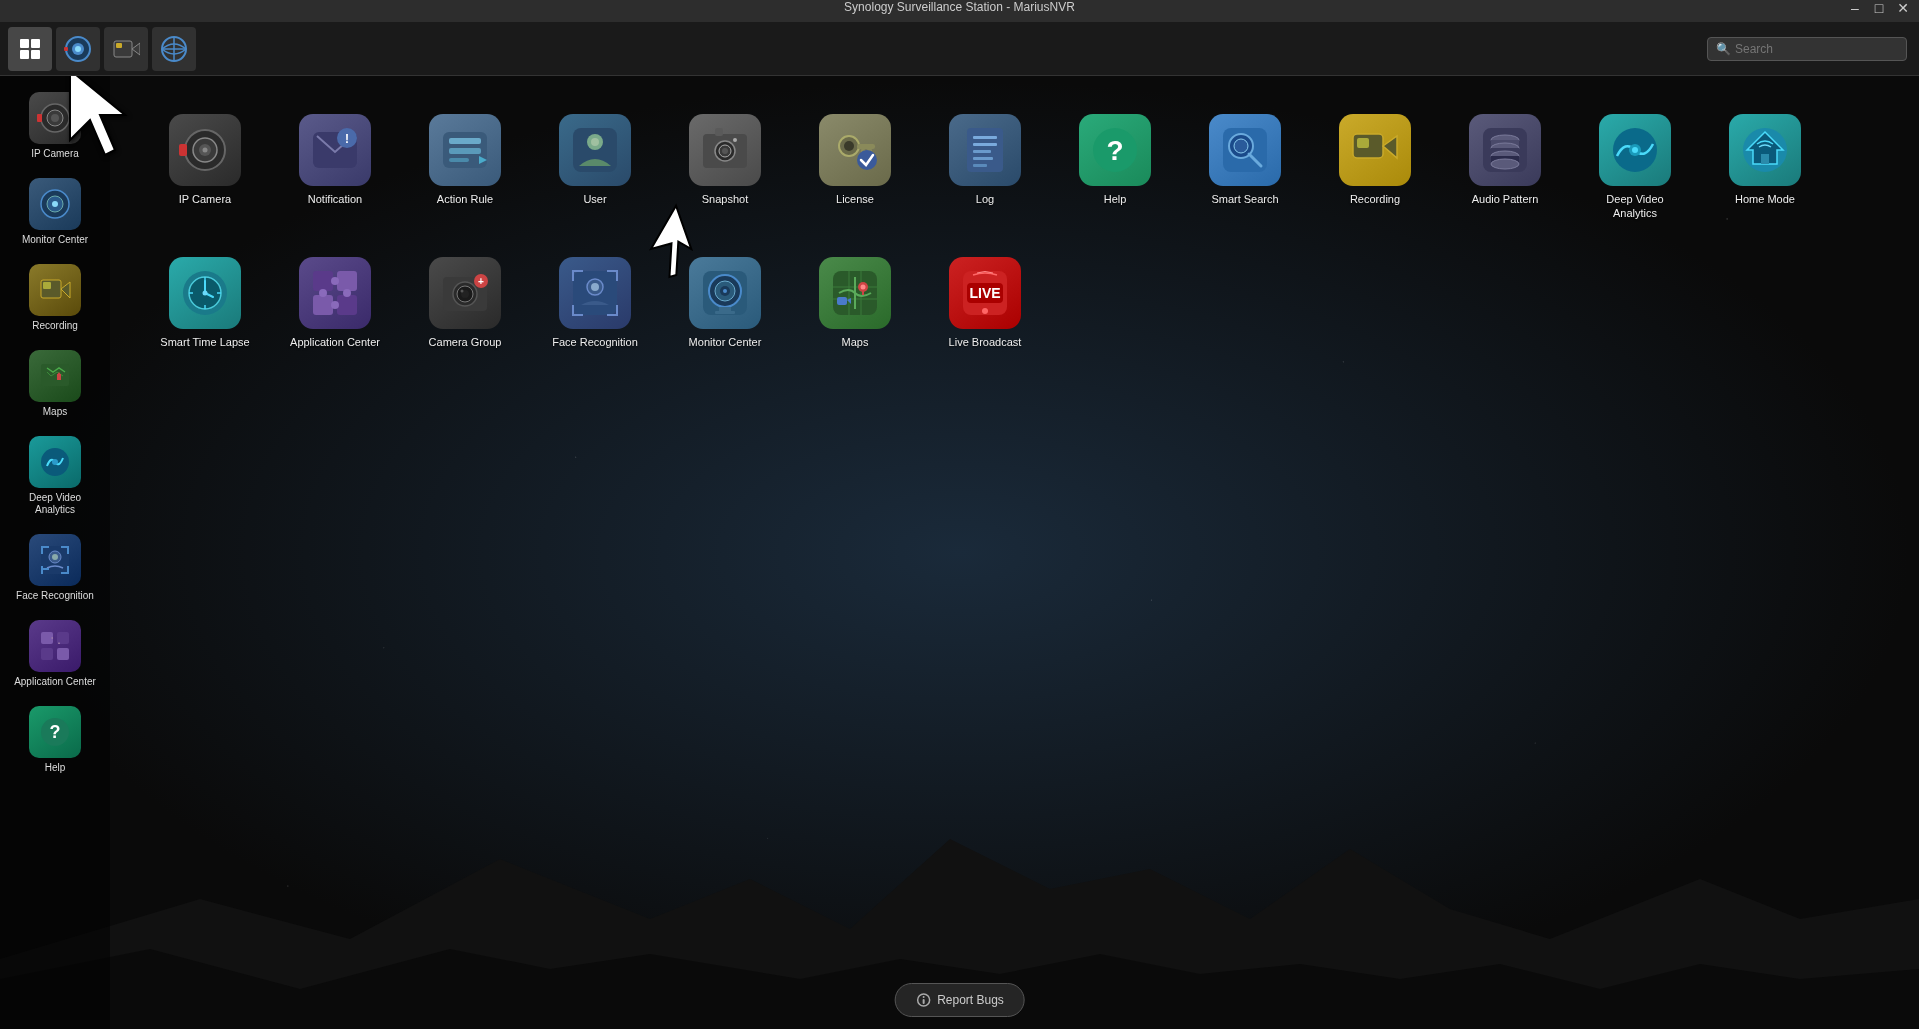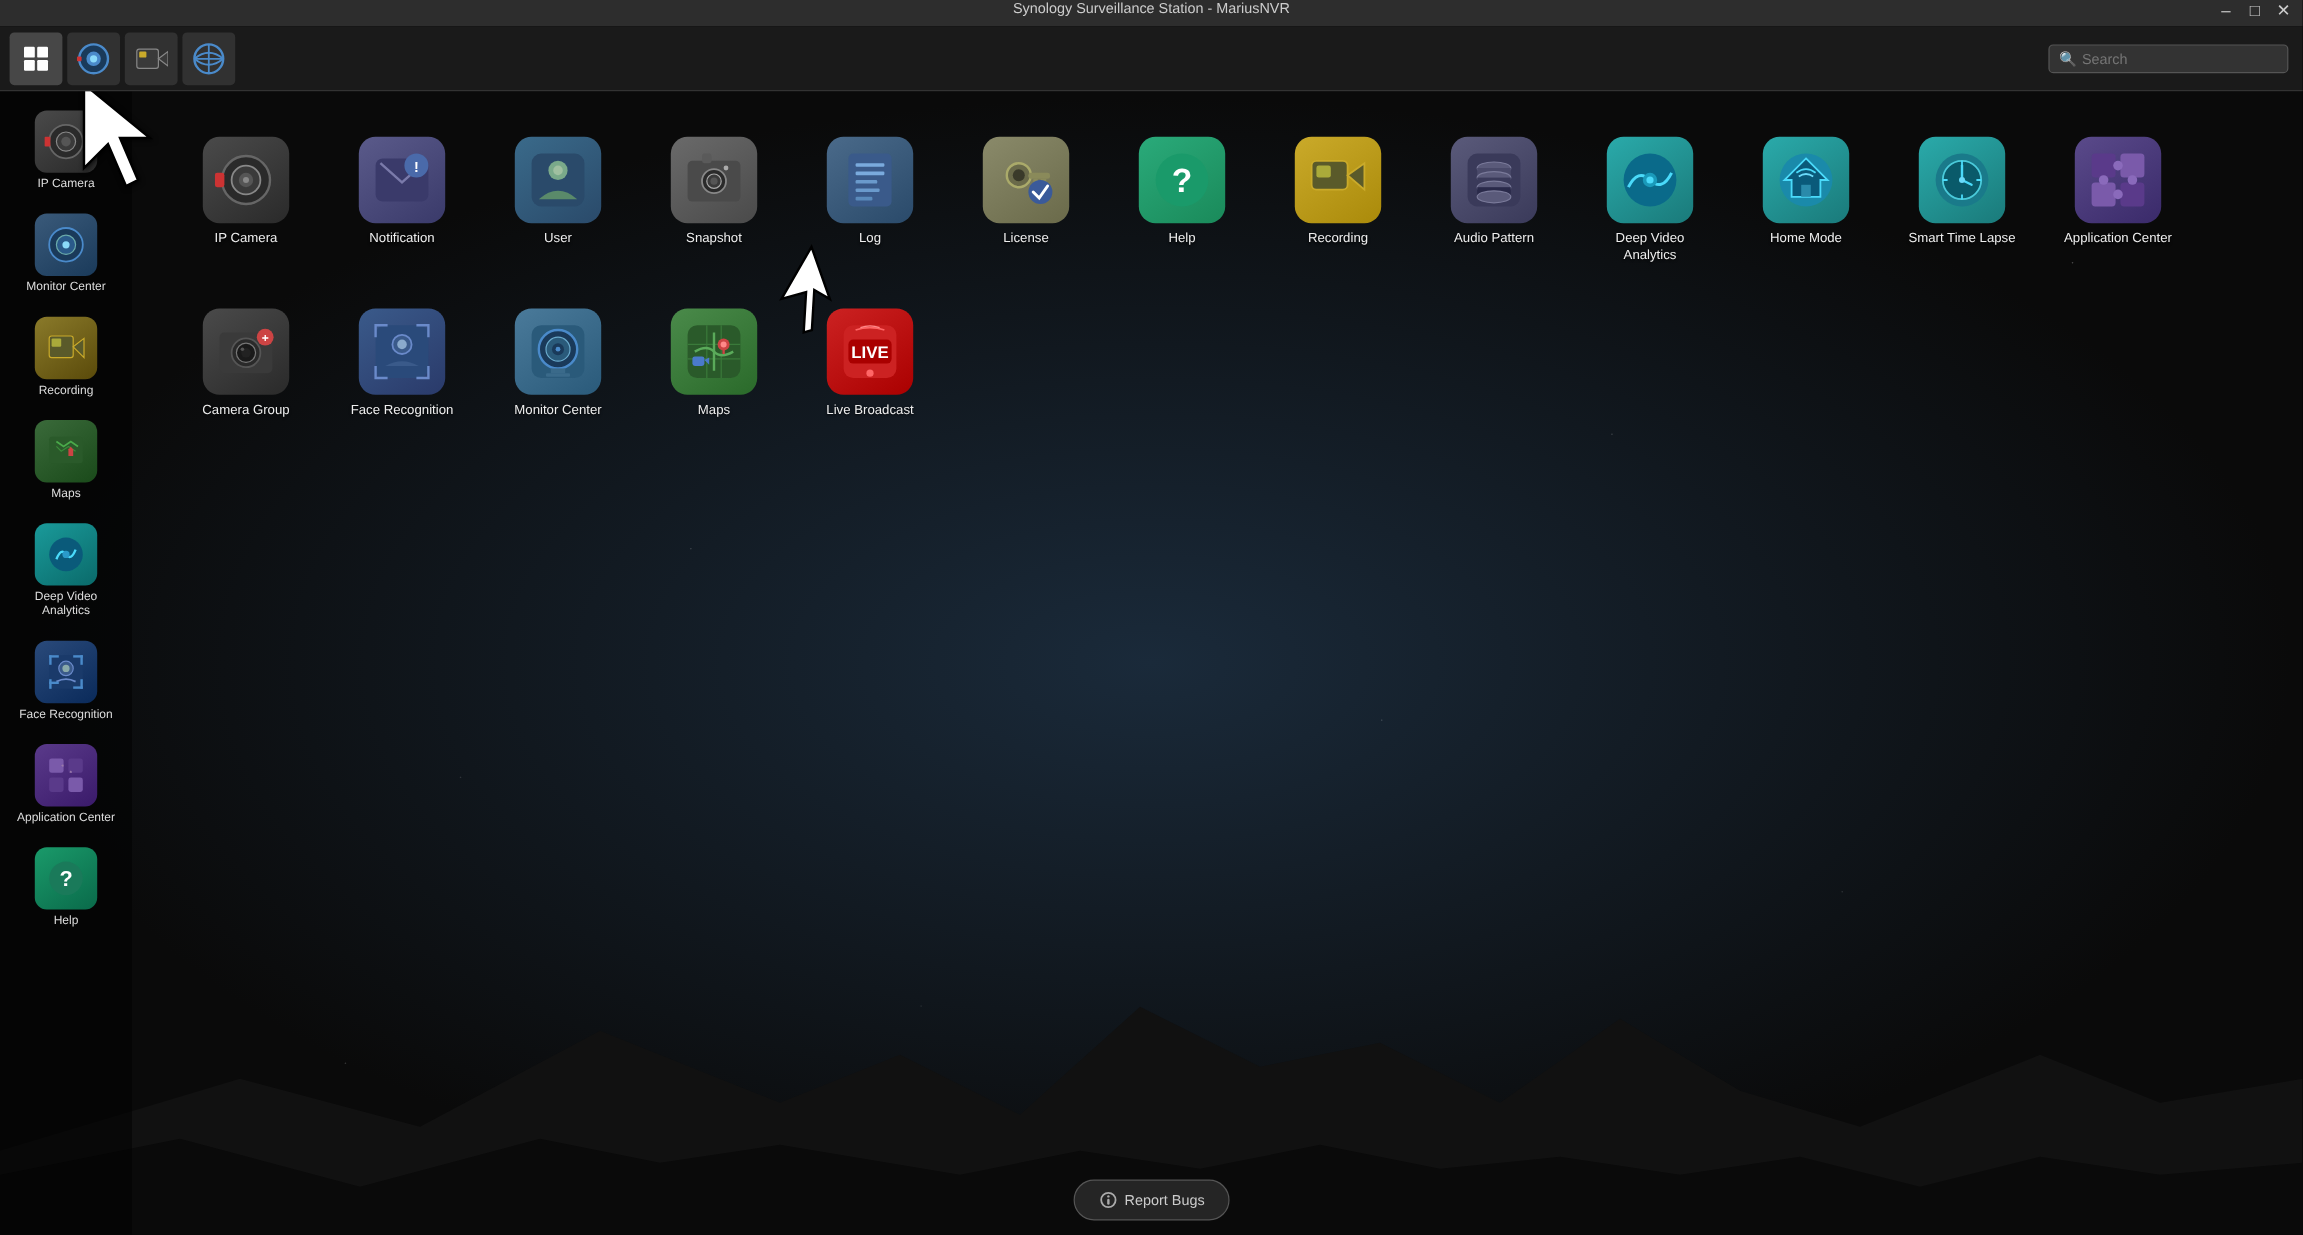--- a/index.html
+++ b/index.html
@@ -506,20 +506,32 @@
       <svg width="52" height="52" viewBox="0 0 52 52" fill="none">
         <rect x="4" y="8" width="44" height="36" rx="6" fill="#3a3a6a"></rect>
         <path d="M8,12 L26,28 L44,12" stroke="#7a7aaa" stroke-width="2" fill="none"></path>
         <circle cx="38" cy="14" r="10" fill="#4a6aaa"></circle>
         <text x="38" y="19" text-anchor="middle" fill="white" font-size="12" font-weight="bold">!</text>
       </svg>
     </div>
     <span class="app-label">Notification</span>
   </div>
 
+  <div class="app-item">
+    <div class="app-icon icon-actionrule">
+      <svg width="52" height="52" viewBox="0 0 52 52" fill="none">
+        <rect x="4" y="8" width="44" height="36" rx="6" fill="#3a5a7a"></rect>
+        <rect x="10" y="14" width="32" height="6" rx="2" fill="#6aaaca"></rect>
+        <rect x="10" y="24" width="32" height="6" rx="2" fill="#5a9aba"></rect>
+        <rect x="10" y="34" width="20" height="4" rx="2" fill="#4a8aaa"></rect>
+        <polygon points="40,32 48,36 40,40" fill="#4aaaca"></polygon>
+      </svg>
+    </div>
+    <span class="app-label">Action Rule</span>
+  </div>
 
   <div class="app-item">
     <div class="app-icon icon-user">
       <svg width="52" height="52" viewBox="0 0 52 52" fill="none">
         <rect x="4" y="4" width="44" height="44" rx="8" fill="#2a4a6a"></rect>
         <circle cx="26" cy="18" r="8" fill="#7aaa8a"></circle>
         <path d="M10,42 Q26,28 42,42" fill="#5a8a6a"></path>
         <circle cx="26" cy="18" r="4" fill="#a0c0a0"></circle>
       </svg>
     </div>
@@ -534,60 +546,72 @@
         <circle cx="26" cy="27" r="6" fill="#3a3a3a" stroke="#aaa" stroke-width="1"></circle>
         <circle cx="26" cy="27" r="3" fill="#555"></circle>
         <rect x="16" y="4" width="8" height="8" rx="2" fill="#5a5a5a"></rect>
         <circle cx="36" cy="16" r="2" fill="#aaa"></circle>
       </svg>
     </div>
     <span class="app-label">Snapshot</span>
   </div>
 
   <div class="app-item">
+    <div class="app-icon icon-license">
+      <svg width="52" height="52" viewBox="0 0 52 52" fill="none">
+
+        <circle cx="20" cy="22" r="10" fill="#6a6a4a" stroke="#aaaa6a" stroke-width="2"></circle>
+        <circle cx="20" cy="22" r="5" fill="#3a3a2a"></circle>
+        <rect x="28" y="20" width="18" height="5" rx="2" fill="#8a8a5a"></rect>
+        <rect x="38" y="25" width="5" height="5" rx="1" fill="#8a8a5a"></rect>
+        <rect x="32" y="25" width="4" height="5" rx="1" fill="#8a8a5a"></rect>
+
+        <circle cx="38" cy="36" r="10" fill="#3a5a9a"></circle>
+        <path d="M32,36 L37,41 L44,31" stroke="white" stroke-width="2.5" fill="none" stroke-linecap="round"></path>
+      </svg>
+    </div>
+    <span class="app-label">License</span>
+  </div>
+
+  <div class="app-item">
     <div class="app-icon icon-log">
       <svg width="52" height="52" viewBox="0 0 52 52" fill="none">
         <rect x="8" y="4" width="36" height="44" rx="4" fill="#3a5a8a"></rect>
         <rect x="14" y="12" width="24" height="3" rx="1" fill="#7aaadd"></rect>
         <rect x="14" y="19" width="24" height="3" rx="1" fill="#7aaadd"></rect>
         <rect x="14" y="26" width="18" height="3" rx="1" fill="#6a9acc"></rect>
         <rect x="14" y="33" width="20" height="3" rx="1" fill="#6a9acc"></rect>
         <rect x="14" y="40" width="14" height="3" rx="1" fill="#5a8abb"></rect>
       </svg>
     </div>
     <span class="app-label">Log</span>
   </div>
 
   <div class="app-item">
-    <div class="app-icon icon-license">
-      <svg width="52" height="52" viewBox="0 0 52 52" fill="none">
-
-        <circle cx="20" cy="22" r="10" fill="#6a6a4a" stroke="#aaaa6a" stroke-width="2"></circle>
-        <circle cx="20" cy="22" r="5" fill="#3a3a2a"></circle>
-        <rect x="28" y="20" width="18" height="5" rx="2" fill="#8a8a5a"></rect>
-        <rect x="38" y="25" width="5" height="5" rx="1" fill="#8a8a5a"></rect>
-        <rect x="32" y="25" width="4" height="5" rx="1" fill="#8a8a5a"></rect>
-
-        <circle cx="38" cy="36" r="10" fill="#3a5a9a"></circle>
-        <path d="M32,36 L37,41 L44,31" stroke="white" stroke-width="2.5" fill="none" stroke-linecap="round"></path>
-      </svg>
-    </div>
-    <span class="app-label">License</span>
-  </div>
-
-  <div class="app-item">
     <div class="app-icon icon-help">
       <svg width="52" height="52" viewBox="0 0 52 52" fill="none">
         <circle cx="26" cy="26" r="22" fill="#1a9a6a"></circle>
         <text x="26" y="36" text-anchor="middle" fill="white" font-size="28" font-weight="bold">?</text>
       </svg>
     </div>
     <span class="app-label">Help</span>
   </div>
 
+  <div class="app-item">
+    <div class="app-icon icon-smartsearch">
+      <svg width="52" height="52" viewBox="0 0 52 52" fill="none">
+        <rect x="4" y="4" width="44" height="44" rx="8" fill="#2a6aaa"></rect>
+        <circle cx="22" cy="22" r="12" fill="#1a4a8a" stroke="#6aaadd" stroke-width="2"></circle>
+        <circle cx="22" cy="22" r="7" fill="#2a5a9a" stroke="#8acaee" stroke-width="1"></circle>
+        <line x1="30" y1="30" x2="42" y2="42" stroke="#6aaadd" stroke-width="3" stroke-linecap="round"></line>
+        <circle cx="22" cy="22" r="3" fill="#4a8acaa"></circle>
+      </svg>
+    </div>
+    <span class="app-label">Smart Search</span>
+  </div>
 
   <div class="app-item">
     <div class="app-icon icon-recording">
       <svg width="52" height="52" viewBox="0 0 52 52" fill="none">
         <rect x="4" y="10" width="30" height="24" rx="4" fill="#5a5a2a" stroke="#caaa2a" stroke-width="1.5"></rect>
         <polygon points="34,22 48,12 48,34" fill="#5a5a2a" stroke="#caaa2a" stroke-width="1.5"></polygon>
         <rect x="8" y="14" width="12" height="10" rx="2" fill="#aaaa3a"></rect>
       </svg>
     </div>
     <span class="app-label">Recording</span>

